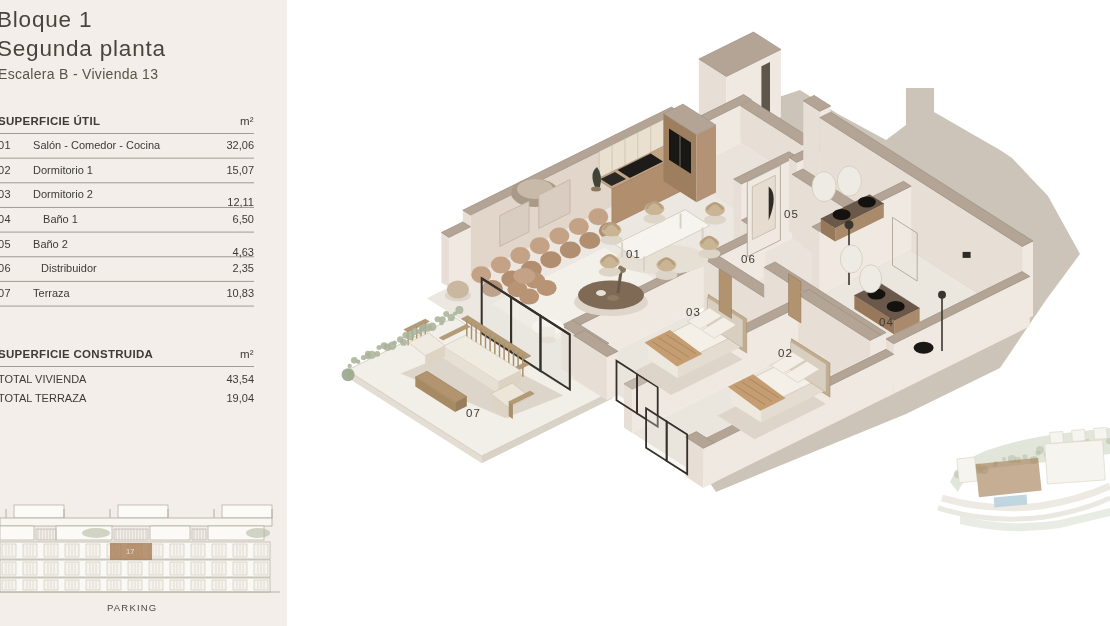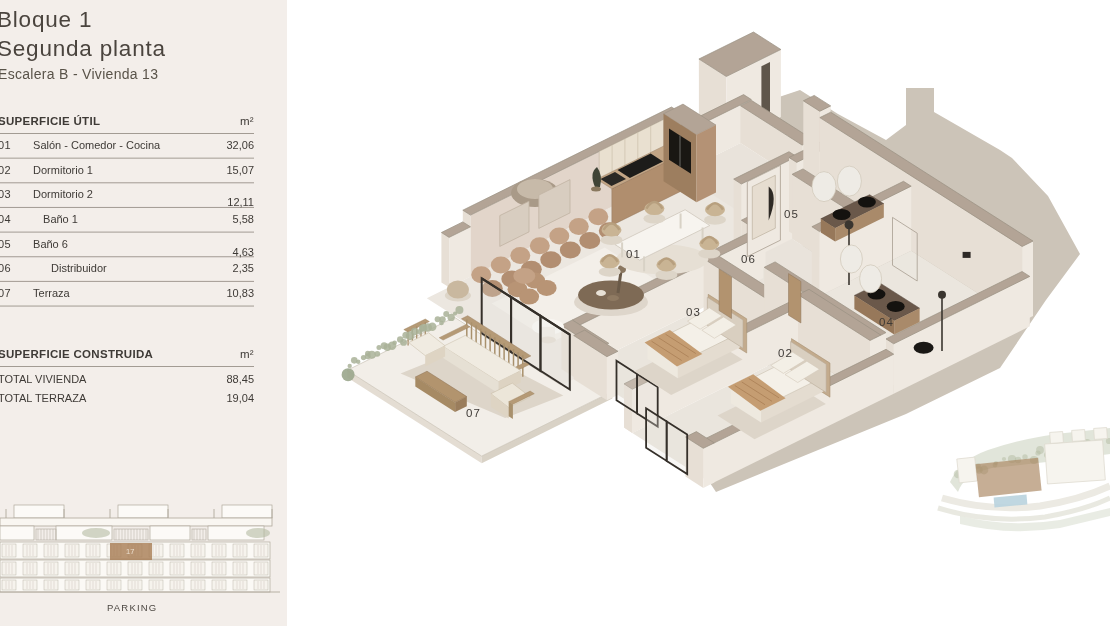--- a/index.html
+++ b/index.html
@@ -25,28 +25,28 @@
     <line x1="0" y1="232.1" x2="254" y2="232.1" stroke="#8d857c" stroke-width="0.8"></line>
     <line x1="0" y1="256.75" x2="254" y2="256.75" stroke="#8d857c" stroke-width="0.8"></line>
     <line x1="0" y1="281.4" x2="254" y2="281.4" stroke="#8d857c" stroke-width="0.8"></line>
     <line x1="0" y1="306.04999999999995" x2="254" y2="306.04999999999995" stroke="#8d857c" stroke-width="0.8"></line>
 <line x1="0" y1="366.5" x2="254" y2="366.5" stroke="#8d857c" stroke-width="0.8"></line>
 </svg>
 
 <div class="t" style="left:-2px;top:139px;width:256px;font-size:11px;"><span style="letter-spacing:0.4px;">01</span><span style="margin-left:22px;">Salón - Comedor - Cocina</span><span style="float:right;">32,06</span></div>
 <div class="t" style="left:-2px;top:164px;width:256px;font-size:11px;"><span style="letter-spacing:0.4px;">02</span><span style="margin-left:22px;margin-top:20px;">Dormitorio 1</span><span style="float:right;">15,07</span></div>
 <div class="t" style="left:-2px;top:188px;width:256px;font-size:11px;"><span style="letter-spacing:0.4px;">03</span><span style="margin-left:22px;">Dormitorio 2</span><span style="float:right;margin-top:8px;">12,11</span></div>
-<div class="t" style="left:-2px;top:213px;width:256px;font-size:11px;"><span style="letter-spacing:0.4px;">04</span><span style="margin-left:32px;">Baño 1</span><span style="float:right;">5,58</span></div>
-<div class="t" style="left:-2px;top:238px;width:256px;font-size:11px;"><span style="letter-spacing:0.4px;">05</span><span style="margin-left:22px;">Baño 6</span><span style="float:right;margin-top:8px;">4,63</span></div>
-<div class="t" style="left:-2px;top:262px;width:256px;font-size:11px;"><span style="letter-spacing:0.4px;">06</span><span style="margin-left:32px;padding-left:8px;">Distribuidor</span><span style="float:right;">2,35</span></div>
+<div class="t" style="left:-2px;top:213px;width:256px;font-size:11px;"><span style="letter-spacing:0.4px;">04</span><span style="margin-left:32px;">Baño 1</span><span style="float:right;">6,50</span></div>
+<div class="t" style="left:-2px;top:238px;width:256px;font-size:11px;"><span style="letter-spacing:0.4px;">05</span><span style="margin-left:22px;">Baño 2</span><span style="float:right;margin-top:8px;">4,63</span></div>
+<div class="t" style="left:-2px;top:262px;width:256px;font-size:11px;"><span style="letter-spacing:0.4px;">06</span><span style="margin-left:22px;padding-left:8px;">Distribuidor</span><span style="float:right;">2,35</span></div>
 <div class="t" style="left:-2px;top:287px;width:256px;font-size:11px;"><span style="letter-spacing:0.4px;">07</span><span style="margin-left:22px;margin-top:8px;">Terraza</span><span style="float:right;">10,83</span></div>
 
 <div class="t" style="left:-2px;top:348px;width:256px;font-size:11.5px;font-weight:bold;letter-spacing:0.3px;">SUPERFICIE CONSTRUIDA<span style="float:right;font-weight:normal;">m²</span></div>
 
-<div class="t" style="left:-2px;top:373px;width:256px;font-size:11px;">TOTAL VIVIENDA<span style="float:right;">88,45</span></div>
+<div class="t" style="left:-2px;top:373px;width:256px;font-size:11px;">TOTAL VIVIENDA<span style="float:right;">43,54</span></div>
 
 <div class="t" style="left:-2px;top:392px;width:256px;font-size:11px;">TOTAL TERRAZA<span style="float:right;">19,04</span></div>
 
 <svg style="position:absolute;left:0;top:0;" width="1110" height="626" font-family="&quot;Liberation Sans&quot;,sans-serif">
 
 <polygon points="838,114 886,140 906,125 906,88 934,88 934,112 1000,150 1012,158 1048,196 1080,254 1046,300 1000,368 906,414 716,492 700,468 760,382 800,300 806,170 770,100 800,90" fill="#ccc4b8"></polygon>
 
 <polygon points="347.2,370.3 481.7,456.1 481.7,463.2 347.2,377.4" fill="#e4ddd3"></polygon>
 <polygon points="481.7,456.1 612.4,391.4 612.4,398.5 481.7,463.2" fill="#d9d2c6"></polygon>
 <polygon points="347.2,370.3 454.5,317.3 560.2,384.6 583.6,373.1 612.4,391.4 481.7,456.1" fill="#f2eee8" stroke="#c9c1b5" stroke-width="0.7" stroke-linejoin="round"></polygon>

